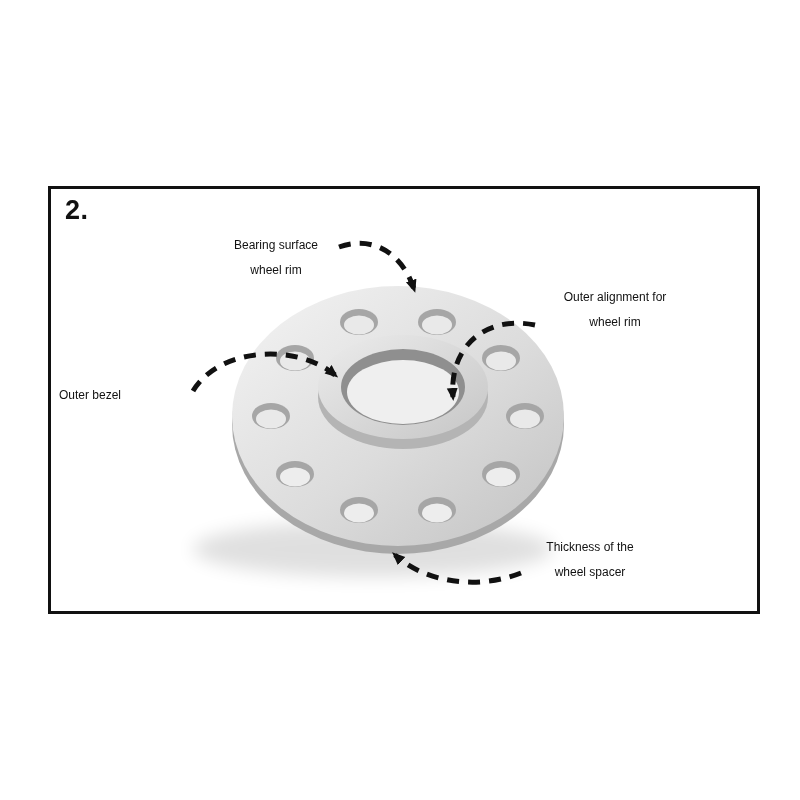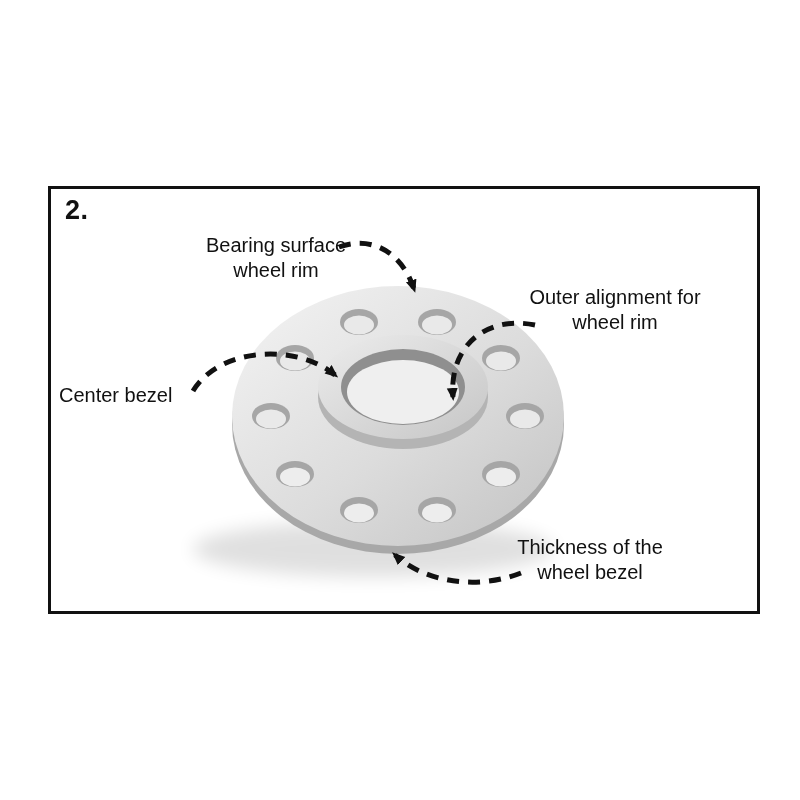--- a/index.html
+++ b/index.html
@@ -36,21 +36,21 @@
     position: absolute;
     left: 14px;
     top: 6px;
     font-size: 27px;
     font-weight: bold;
     color: #111111;
     letter-spacing: 0.5px;
   }
   .label {
     position: absolute;
-    font-size: 20px;
+    font-size: 12px;
     line-height: 25px;
     color: #111111;
     white-space: pre-line;
   }
   .label-bearing {
     left: 110px;
     top: 44px;
     width: 230px;
     text-align: center;
   }
@@ -163,19 +163,19 @@
     </svg>
 
     <div class="step-number">2.</div>
 
     <div class="label label-bearing">Bearing surface
 wheel rim</div>
 
     <div class="label label-center">Outer alignment for
 wheel rim</div>
 
-    <div class="label label-bezel">Center bezel</div>
+    <div class="label label-bezel">Outer bezel</div>
 
     <div class="label label-thickness">Thickness of the
-wheel bezel</div>
+wheel spacer</div>
 
   </div>
 </div>
 
 </body></html>

